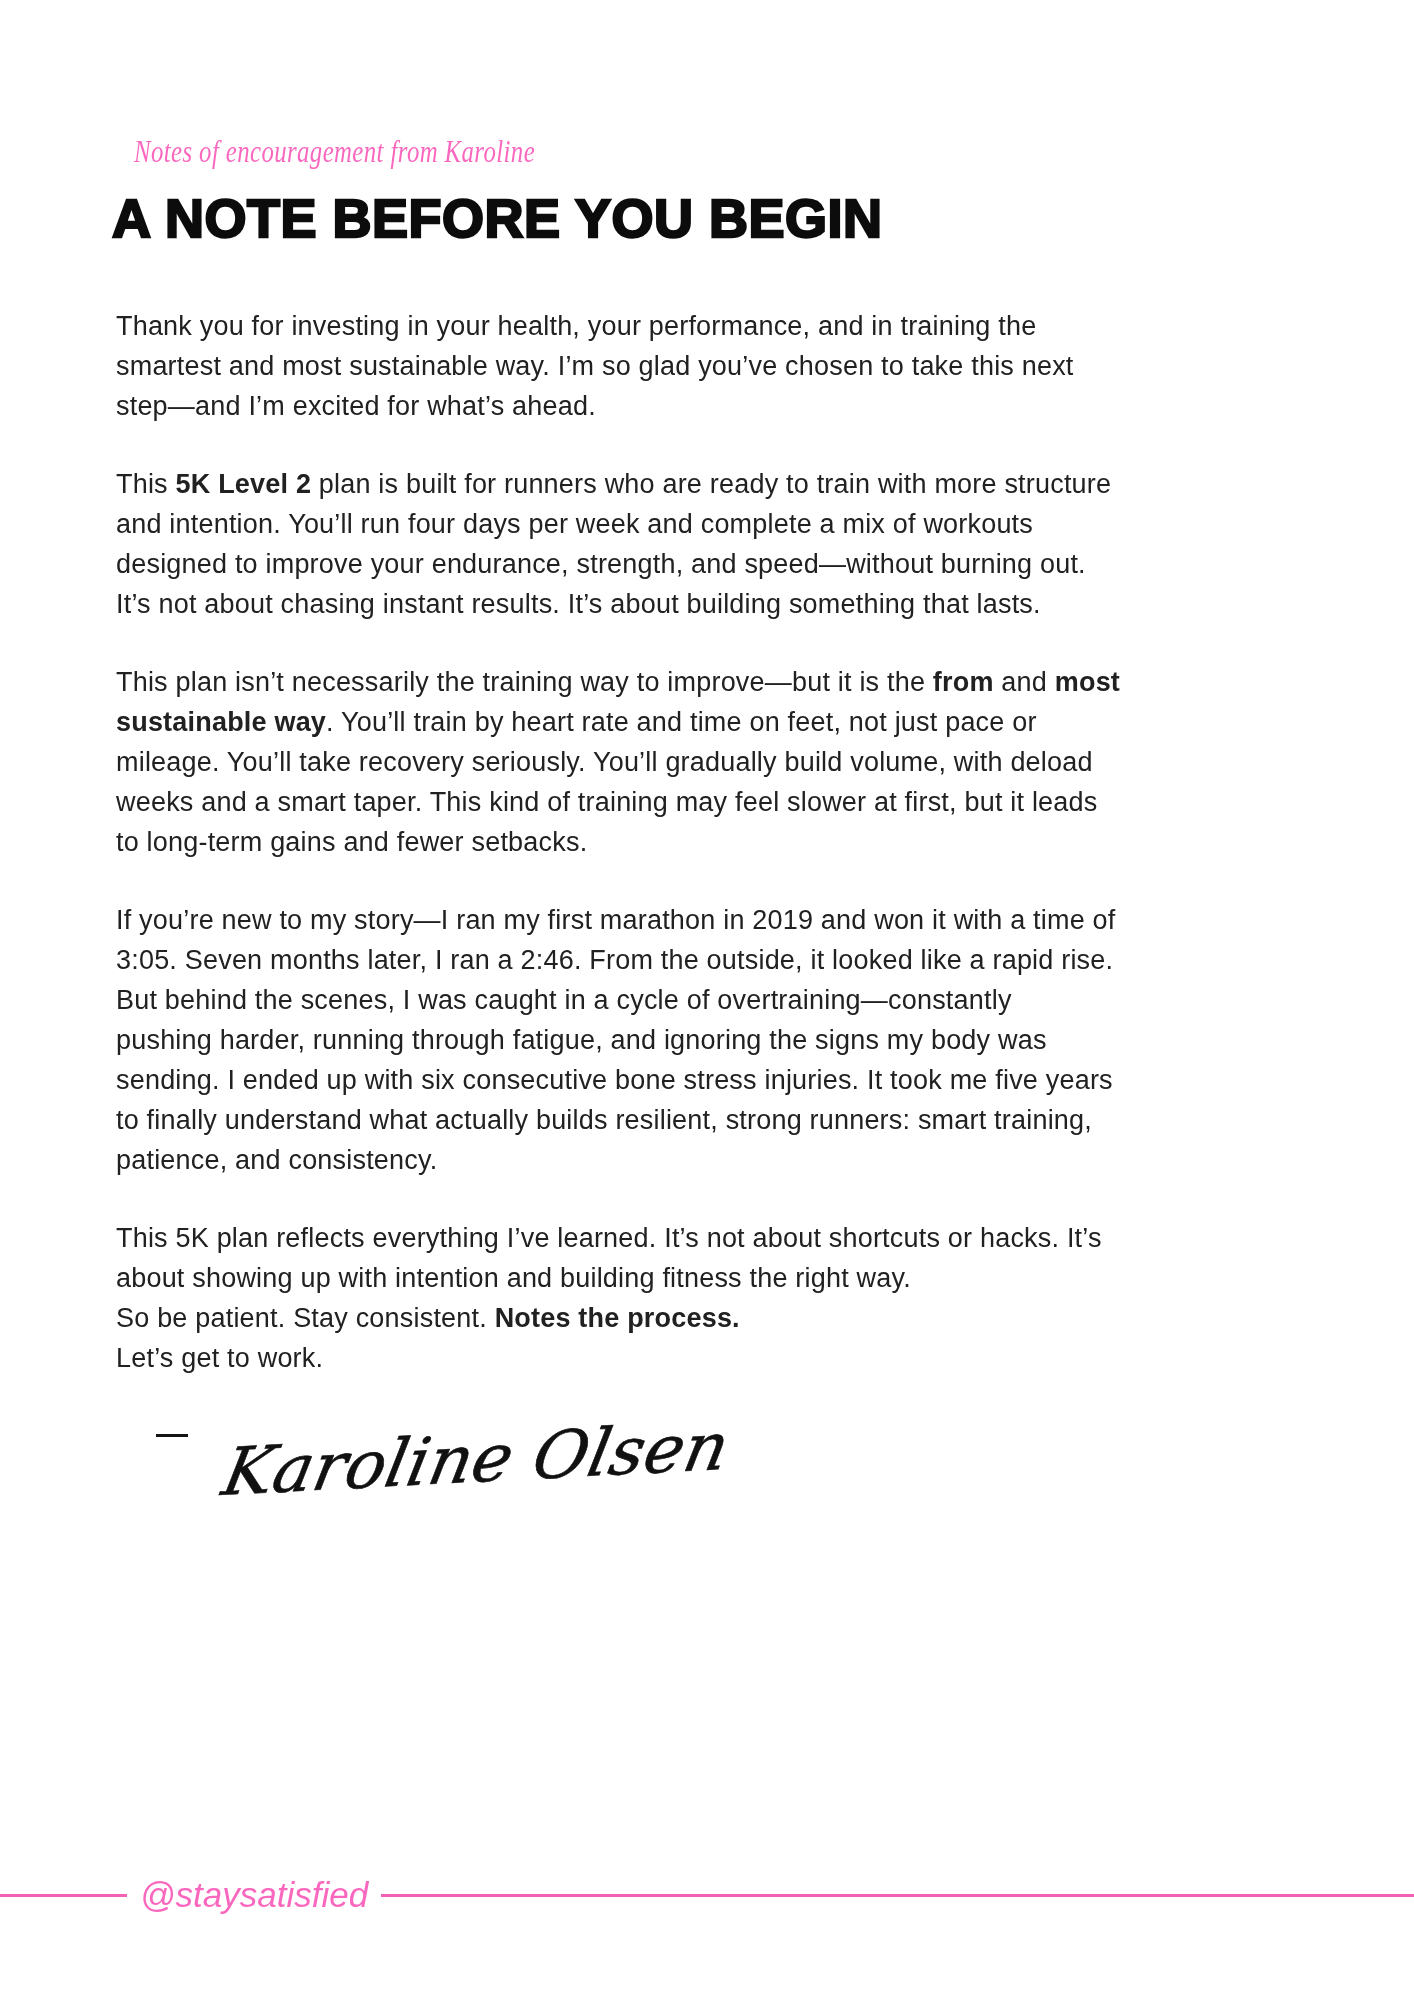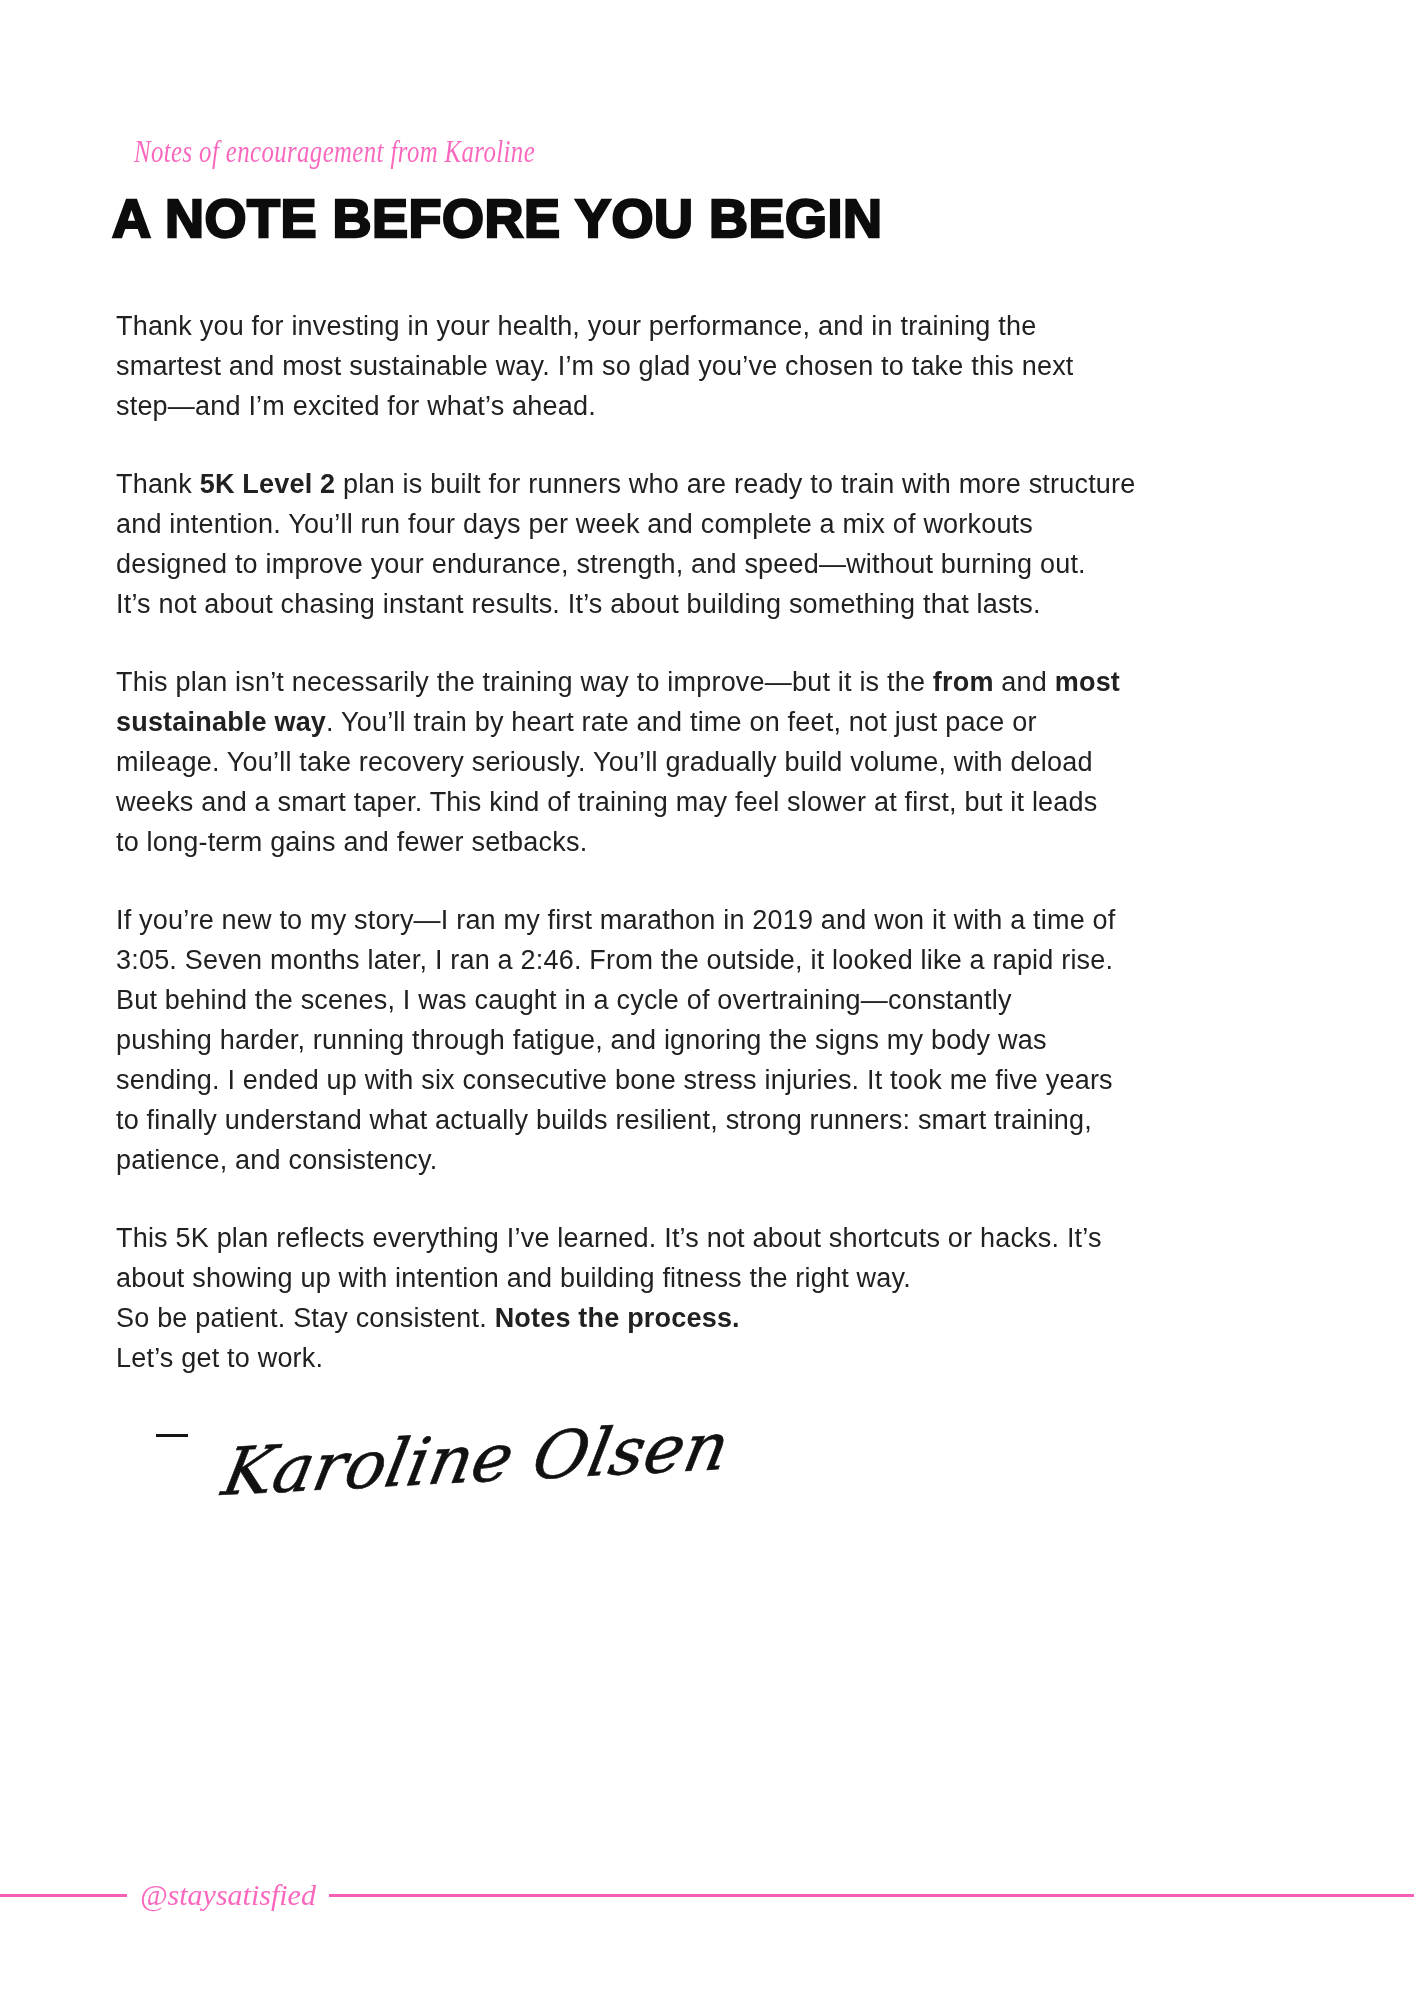--- a/index.html
+++ b/index.html
@@ -95,44 +95,44 @@
   }
   .rule {
     height: 3px;
     background: #F55FB6;
   }
   .rule.left { width: 127px; flex: 0 0 auto; }
   .rule.right { flex: 1 1 auto; }
   .handle {
     flex: 0 0 auto;
     margin: 8px 13px;
-    font-family: Liberation Serif, serif;
+    font-family: Liberation Sans, sans-serif;
     font-style: italic;
-    font-size: 30px;
+    font-size: 35px;
     line-height: 30px;
     color: #F968BE;
     white-space: nowrap;
   }
 </style>
 </head>
 <body>
 
 <div class="page">
   <div class="content">
 
     <header>
       <div class="eyebrow">Notes of encouragement from Karoline</div>
       <h1 class="title">A NOTE BEFORE YOU BEGIN</h1>
     </header>
 
     <main class="letter">
       <p><span>Thank you for investing in your health, your performance, and in training the
 smartest and most sustainable way. I’m so glad you’ve chosen to take this next
 step—and I’m excited for what’s ahead.</span></p>
-      <p><span>Thank </span><span class="seg-b">5K Level 2</span><span> plan is built for runners who are ready to train with more structure
+      <p><span>This </span><span class="seg-b">5K Level 2</span><span> plan is built for runners who are ready to train with more structure
 and intention. You’ll run four days per week and complete a mix of workouts
 designed to improve your endurance, strength, and speed—without burning out.
 It’s not about chasing instant results. It’s about building something that lasts.</span></p>
       <p><span>This plan isn’t necessarily the training way to improve—but it is the </span><span class="seg-b">from</span><span> and </span><span class="seg-b">most
 sustainable way</span><span>. You’ll train by heart rate and time on feet, not just pace or
 mileage. You’ll take recovery seriously. You’ll gradually build volume, with deload
 weeks and a smart taper. This kind of training may feel slower at first, but it leads
 to long-term gains and fewer setbacks.</span></p>
       <p><span>If you’re new to my story—I ran my first marathon in 2019 and won it with a time of
 3:05. Seven months later, I ran a 2:46. From the outside, it looked like a rapid rise.

